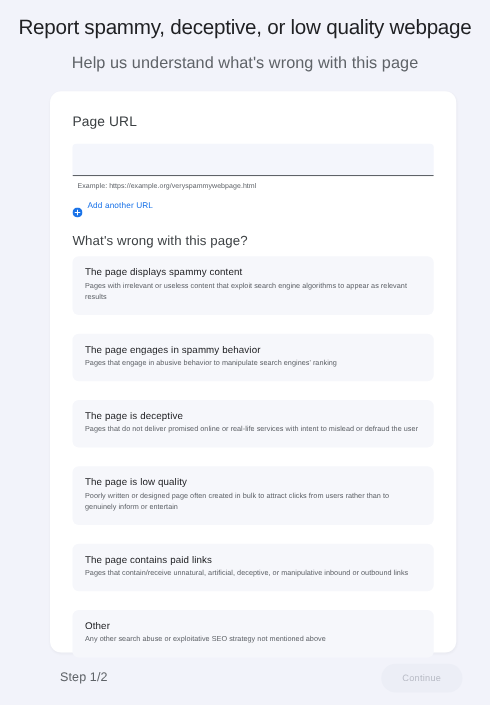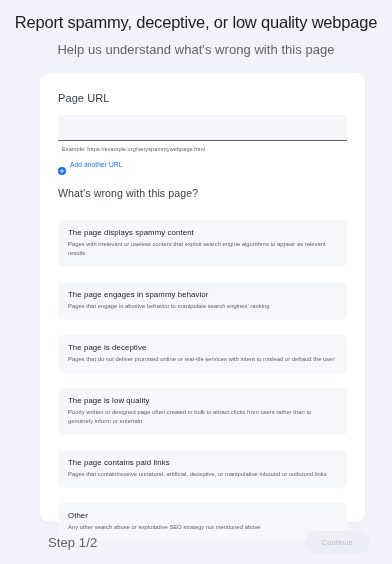--- a/index.html
+++ b/index.html
@@ -102,21 +102,21 @@
   }
   .add-url-label {
     font-size: 6.6px;
     color: #1a73e8;
     letter-spacing: 0.1px;
   }
   
   .question {
     font-size: 10.6px;
     color: #3c4043;
-    margin: 18px 0 21px 0;
+    margin: 18px 0 6px 0;
     letter-spacing: 0.1px;
   }
   
   .options {
     display: flex;
     flex-direction: column;
     gap: 15px;
   }
   .option {
     background: #f6f7fb;
@@ -140,21 +140,21 @@
   
   .footer {
     height: 46px;
     padding: 0 22px 0 48px;
     display: flex;
     align-items: center;
     justify-content: space-between;
     box-sizing: border-box;
   }
   .step {
-    font-size: 13px;
+    font-size: 10px;
     color: #5f6368;
     letter-spacing: 0.1px;
   }
   .continue-btn {
     background: #eceef6;
     color: #b9bcc6;
     border: none;
     border-radius: 20px;
     font-family: "Liberation Sans", sans-serif;
     font-size: 7.4px;

